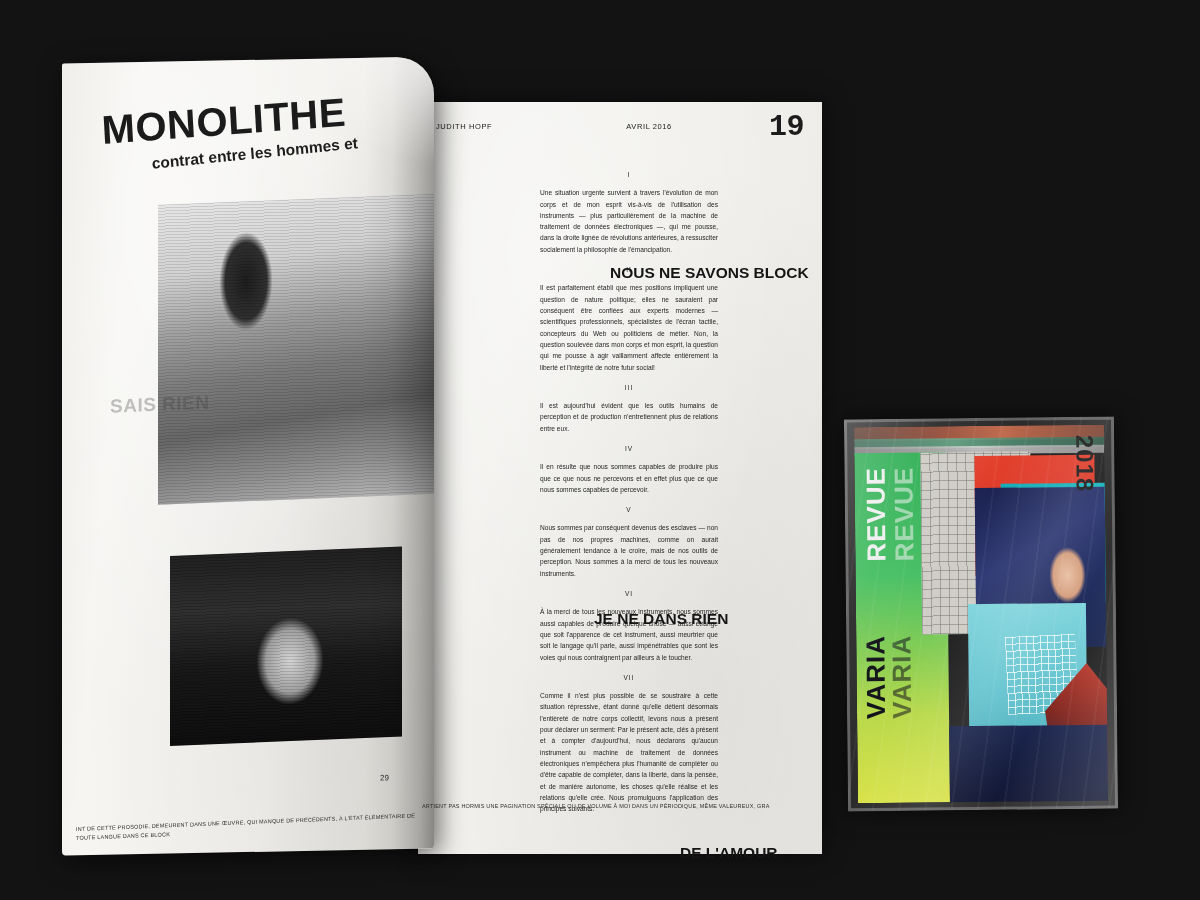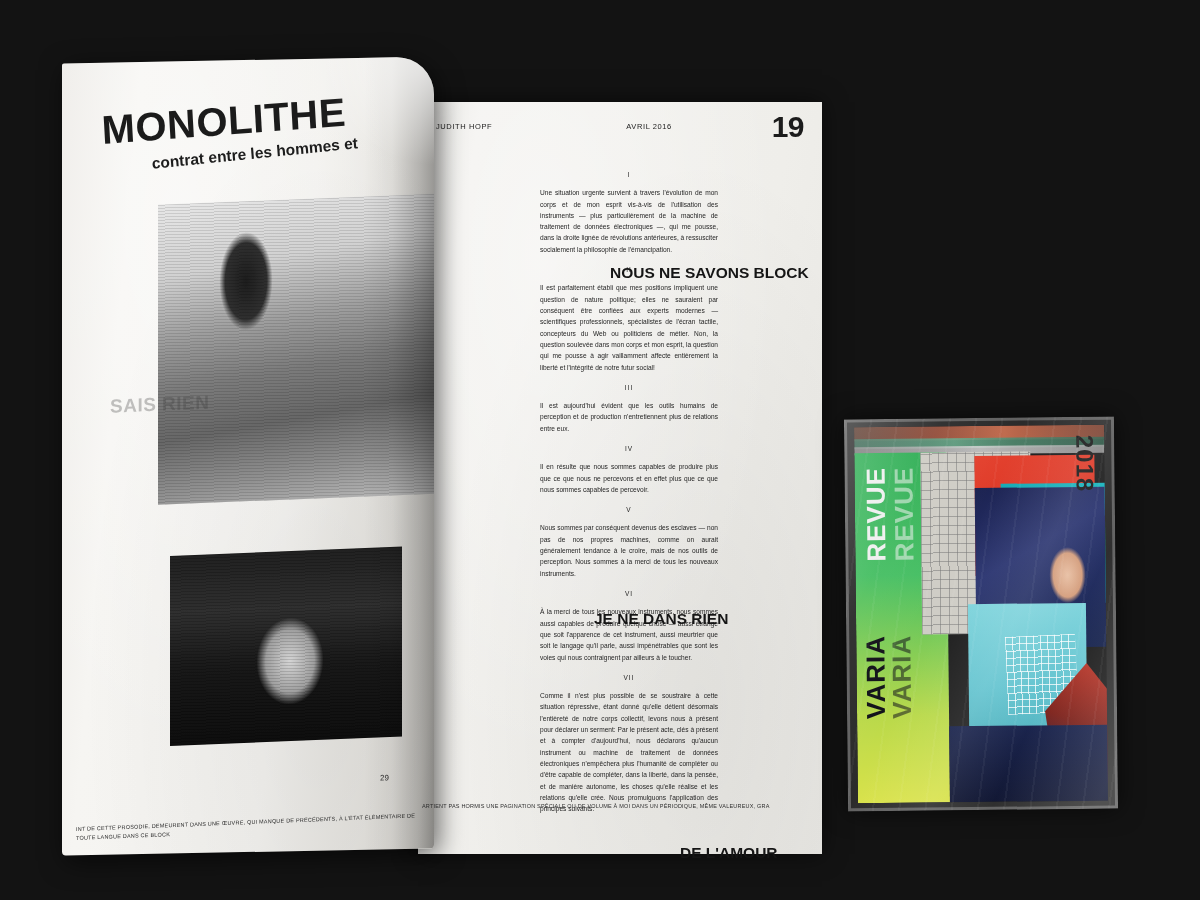--- a/index.html
+++ b/index.html
@@ -195,20 +195,21 @@
     gap: 16px;
   }
   .pagenum {
     position: absolute;
     right: 18px;
     top: 8px;
     font-size: 30px;
     font-weight: 700;
     color: #1c1c1c;
     letter-spacing: -.5px;
+    font-family: Liberation Mono, monospace;
   }
   .col {
     position: absolute;
     left: 122px;
     top: 58px;
     width: 178px;
     font-size: 6.6px;
     line-height: 1.72;
     color: #1f1f1f;
     text-align: justify;

